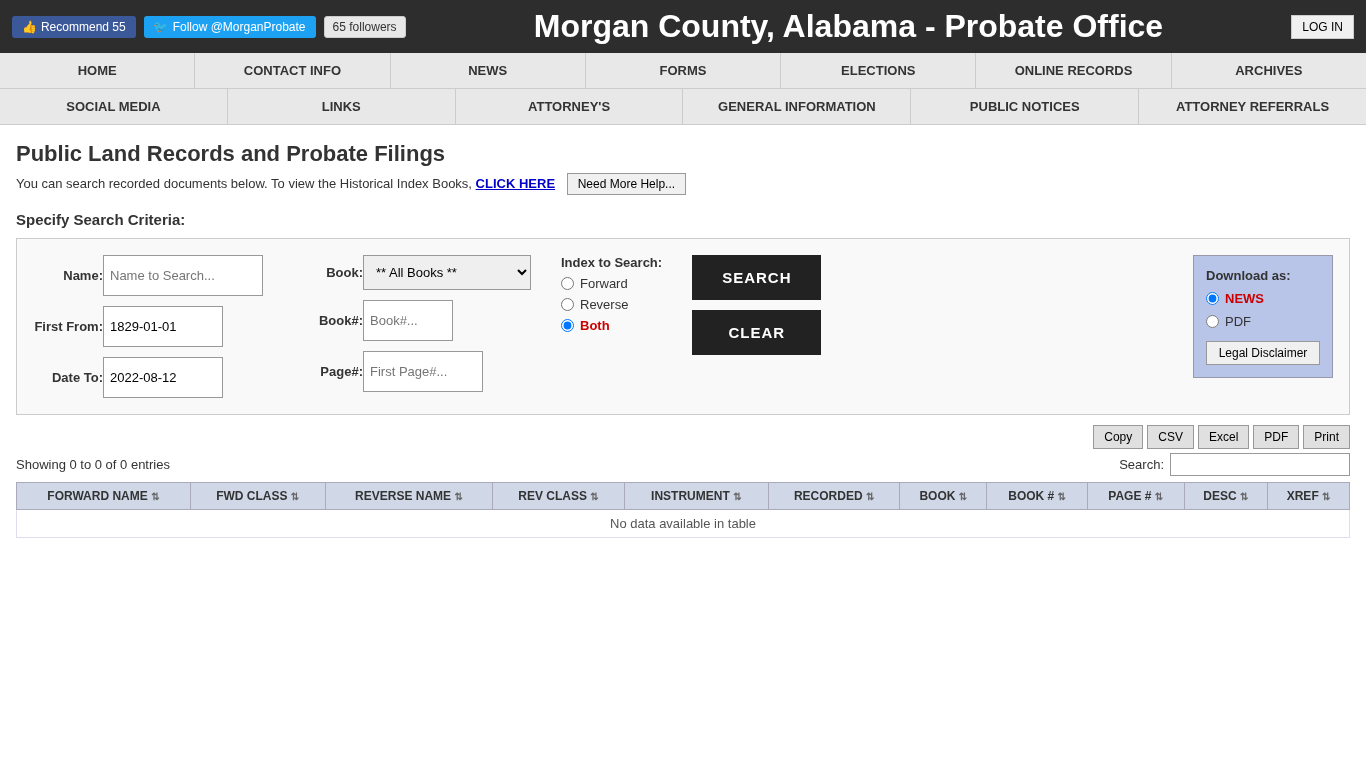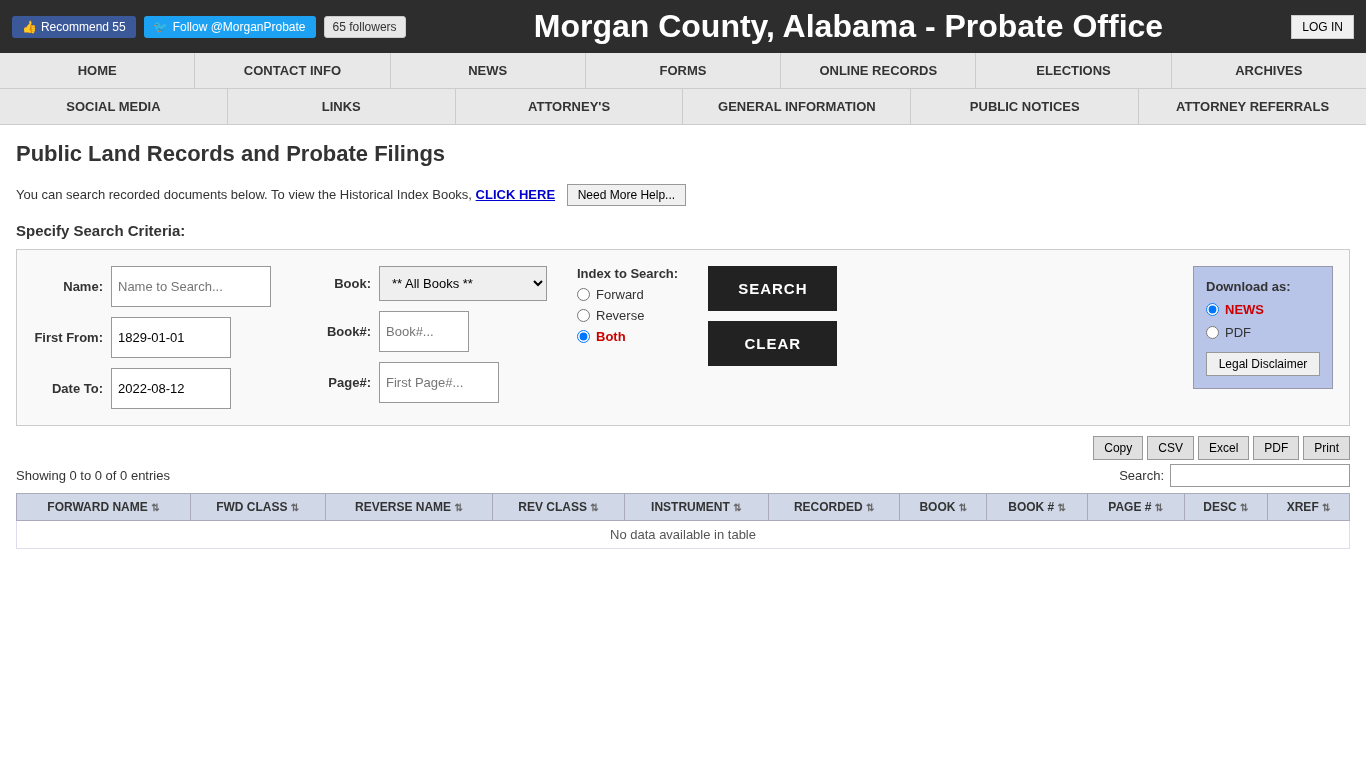--- a/index.html
+++ b/index.html
@@ -47,37 +47,37 @@
     .nav-item {
       padding: 10px 20px; font-size: 13px; font-weight: bold;
       color: #333; text-align: center; cursor: pointer;
       border-right: 1px solid #ccc; flex: 1;
       display: flex; align-items: center; justify-content: center;
     }
     .nav-item:last-child { border-right: none; }
 
     
     .main-content { padding: 16px; }
-    .page-title { font-size: 22px; font-weight: bold; margin-bottom: 17px; }
+    .page-title { font-size: 22px; font-weight: bold; margin-bottom: 6px; }
     .search-desc { margin-bottom: 16px; font-size: 13px; }
     .click-here { color: #00c; text-decoration: underline; cursor: pointer; font-weight: bold; }
     .help-btn {
       background: #f0f0f0; border: 1px solid #999; padding: 3px 10px;
       font-size: 12px; cursor: pointer; margin-left: 8px;
     }
     .specify-title { font-weight: bold; font-size: 15px; margin-bottom: 10px; }
 
     
     .search-box {
       border: 1px solid #ccc; padding: 16px; background: #f9f9f9;
       display: flex; gap: 20px; align-items: flex-start; position: relative;
     }
     .search-form { display: flex; gap: 30px; flex: 1; }
     .form-col { display: flex; flex-direction: column; gap: 10px; }
-    .form-row { display: flex; align-items: center; gap: 8px; }
+    .form-row { display: flex; align-items: center; }
     .form-label { font-weight: bold; min-width: 70px; text-align: right; }
     .form-input {
       border: 1px solid #999; padding: 12px 6px; font-size: 13px;
       background: #fff;
     }
     .form-input-name { width: 160px; }
     .form-input-date { width: 120px; }
     .form-input-book { width: 90px; }
     .form-input-page { width: 120px; }
     .book-select {
@@ -164,22 +164,22 @@
   <div class="site-title">Morgan County, Alabama - Probate Office</div>
   <button class="login-btn">LOG IN</button>
 </div>
 
 <nav class="nav-bar">
   <div class="nav-row">
     <div class="nav-item">HOME</div>
     <div class="nav-item">CONTACT INFO</div>
     <div class="nav-item">NEWS</div>
     <div class="nav-item">FORMS</div>
+    <div class="nav-item">ELECTIONS</div>
     <div class="nav-item">ONLINE RECORDS</div>
-    <div class="nav-item">ELECTIONS</div>
     <div class="nav-item">ARCHIVES</div>
   </div>
   <div class="nav-row">
     <div class="nav-item">SOCIAL MEDIA</div>
     <div class="nav-item">LINKS</div>
     <div class="nav-item">ATTORNEY'S</div>
     <div class="nav-item">GENERAL INFORMATION</div>
     <div class="nav-item">PUBLIC NOTICES</div>
     <div class="nav-item">ATTORNEY REFERRALS</div>
   </div>

